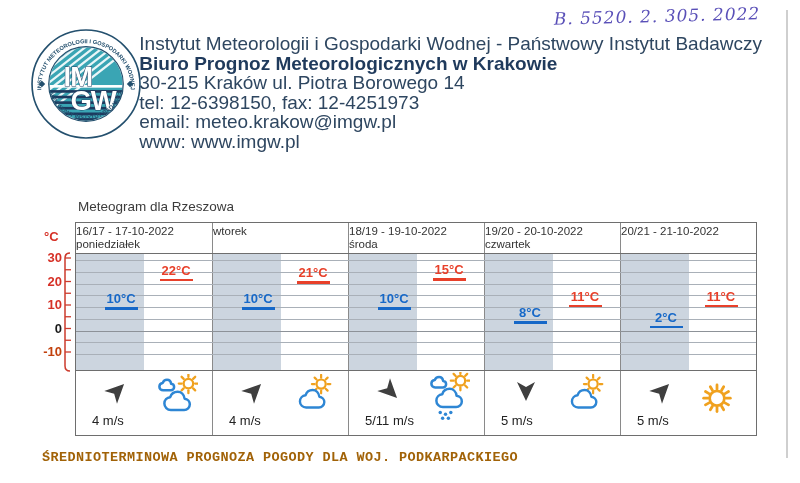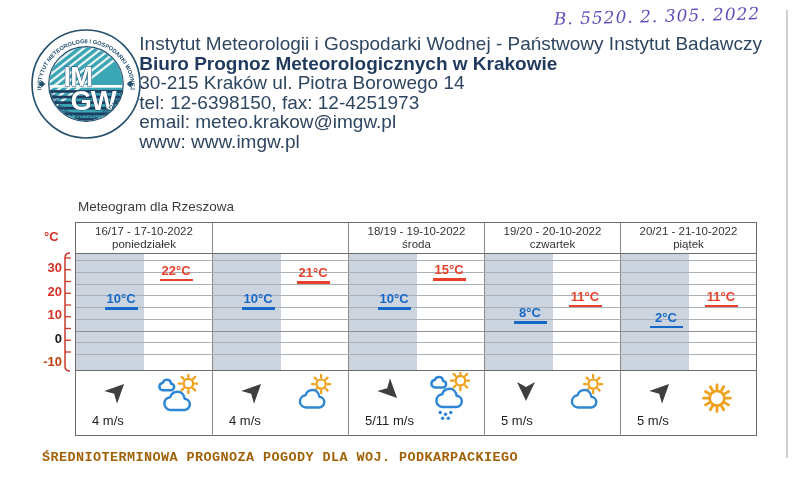--- a/index.html
+++ b/index.html
@@ -10,27 +10,27 @@
               font-size:19px;line-height:19.5px;}
   .letterhead .lh-bold{font-weight:bold;color:#1f3a5c;}
   .annotation{position:absolute;top:6px;right:28px;width:230px;text-align:center;
               font-family:"DejaVu Serif",serif;font-style:italic;font-size:17px;
               color:#5a50b8;transform:rotate(-1.5deg);letter-spacing:1px;}
   
   .logo{position:absolute;left:30px;top:28px;width:112px;height:112px;}
   
   .meteo-title{position:absolute;left:78px;top:199px;font-size:13.5px;color:#3c3c3c;}
   .unit-label{position:absolute;left:44px;top:229px;font-size:13px;font-weight:bold;color:#d63127;}
-  .axis-labels{position:absolute;left:26px;top:262px;width:36px;height:116px;}
+  .axis-labels{position:absolute;left:26px;top:252px;width:36px;height:116px;}
   .axis-labels div{position:absolute;right:0;width:36px;text-align:right;
                    font-size:13px;font-weight:bold;line-height:14px;}
   .bracket{position:absolute;left:60px;top:251px;width:14px;height:122px;}
   .mtable{position:absolute;left:75px;top:222px;width:680px;border:1.5px solid #6e6e6e;}
   .hdr-row{display:flex;height:30px;}
-  .hdr-cell{width:136px;box-sizing:border-box;text-align:center;font-size:11.5px;color:#333;
+  .hdr-cell{width:136px;box-sizing:border-box;font-size:11.5px;color:#333;
             padding-top:2px;line-height:13px;}
   .hdr-cell + .hdr-cell{border-left:1px solid #8a8a8a;}
   .chart-row{position:relative;height:116px;border-top:1.5px solid #6e6e6e;display:flex;}
   .day-chart{position:relative;width:136px;box-sizing:border-box;}
   .day-chart + .day-chart{border-left:1px solid #8a8a8a;}
   .shade{position:absolute;left:0;top:0;width:50%;height:100%;background:#ccd5df;z-index:1;}
   .grid-layer{position:absolute;inset:0;z-index:2;pointer-events:none;}
   .grid-line{position:absolute;left:0;width:100%;height:1px;background:#a9b0b8;}
   .grid-line.zero{background:#8d9298;}
   .temp{position:absolute;width:44px;text-align:center;font-size:13px;font-weight:bold;z-index:3;}
@@ -136,32 +136,32 @@
       <line x1="5" y1="101" x2="11" y2="101" stroke="#cc3b2d" stroke-width="1.3"></line>
     </svg>
 
   <div class="mtable">
     <div class="hdr-row">
       <div class="hdr-cell">
           <div>16/17 - 17-10-2022</div>
           <div>poniedziałek</div>
         </div>
       <div class="hdr-cell">
+          <div>wtorek</div>
         </div>
       <div class="hdr-cell">
           <div>18/19 - 19-10-2022</div>
           <div>środa</div>
         </div>
       <div class="hdr-cell">
           <div>19/20 - 20-10-2022</div>
           <div>czwartek</div>
         </div>
       <div class="hdr-cell">
           <div>20/21 - 21-10-2022</div>
-          <div>piątek</div>
         </div>
     </div>
 
     <div class="chart-row">
       <div class="day-chart">
         <div class="shade"></div>
         <div class="temp temp-min" style="top: 38px;">
             <span class="t-text">10°C</span>
             <div class="t-bar"></div>
           </div>

